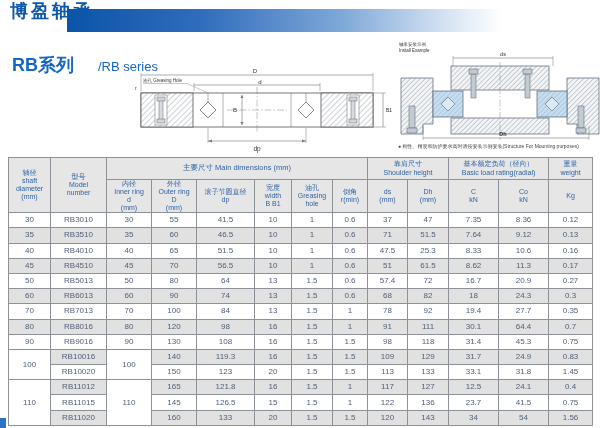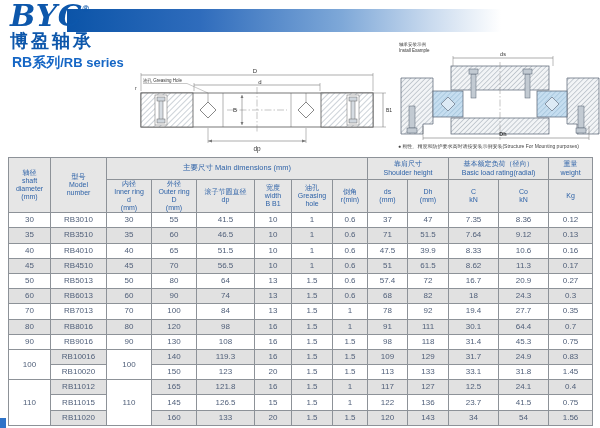--- a/index.html
+++ b/index.html
@@ -8,22 +8,22 @@
 
   
   .topbar{position:absolute;left:67px;top:9px;width:443px;height:23px;
           background:linear-gradient(90deg,#0b54a8 0%,#2f6cbc 30%,#7ea8d8 62%,#c9daee 82%,#ffffff 98%);}
   .logo{position:absolute;left:10px;top:1px;color:#0d57ab;line-height:1;}
   .logo-name{font-family:"DejaVu Serif","Liberation Serif",serif;font-style:italic;font-weight:bold;
              font-size:30px;letter-spacing:1px;}
   .logo-reg{font-size:9px;vertical-align:14px;font-style:normal;font-family:"Liberation Sans",sans-serif;}
   .logo-sub{font-size:18px;font-weight:bold;letter-spacing:3px;margin-top:1px;}
   .page-title{position:absolute;left:12px;top:53px;color:#1566c5;white-space:nowrap;}
-  .page-title .zh{font-size:14px;font-weight:bold;}
-  .page-title .en{font-size:13px;font-weight:bold;}
+  .page-title .zh{font-size:18px;font-weight:bold;}
+  .page-title .en{font-size:13px;font-weight:normal;margin-left:24px;}
 
   
   .draw-left{position:absolute;left:105px;top:56px;}
   .draw-right{position:absolute;left:393px;top:36px;}
   .draw-note{position:absolute;left:398px;top:144px;width:200px;font-size:5px;color:#444;
              line-height:1.1;white-space:nowrap;overflow:hidden;}
   svg text{font-family:"Liberation Sans","DejaVu Sans",sans-serif;fill:#333;}
 
   
   .table-wrap{position:absolute;left:8px;top:157px;width:584px;height:269px;}
@@ -42,21 +42,20 @@
   .corner-tab{position:absolute;left:0;top:418px;width:6px;height:10px;background:#2e73c8;}
 </style>
 </head>
 <body>
 
 <div class="page">
 
   <div class="topbar"></div>
 
   <div class="logo">
-    <div class="logo-name"><span>BYC</span><span class="logo-reg">®</span></div>
     <div class="logo-sub">博盈轴承</div>
   </div>
 
   <div class="page-title">
     <span class="zh">RB系列</span><span class="en">/RB series</span>
   </div>
 
   <svg class="draw-left" width="290" height="100" viewBox="0 0 290 100">
     <defs>
       <pattern id="hatchL" width="4" height="4" patternUnits="userSpaceOnUse" patternTransform="rotate(45)">
@@ -298,21 +297,21 @@
           <tr>
             <td>40</td>
             <td>RB4010</td>
             <td>40</td>
             <td>65</td>
             <td>51.5</td>
             <td>10</td>
             <td>1</td>
             <td>0.6</td>
             <td>47.5</td>
-            <td>39.9</td>
+            <td>25.3</td>
             <td>8.33</td>
             <td>10.6</td>
             <td>0.16</td>
           </tr>
           <tr class="stripe">
             <td>45</td>
             <td>RB4510</td>
             <td>45</td>
             <td>70</td>
             <td>56.5</td>

